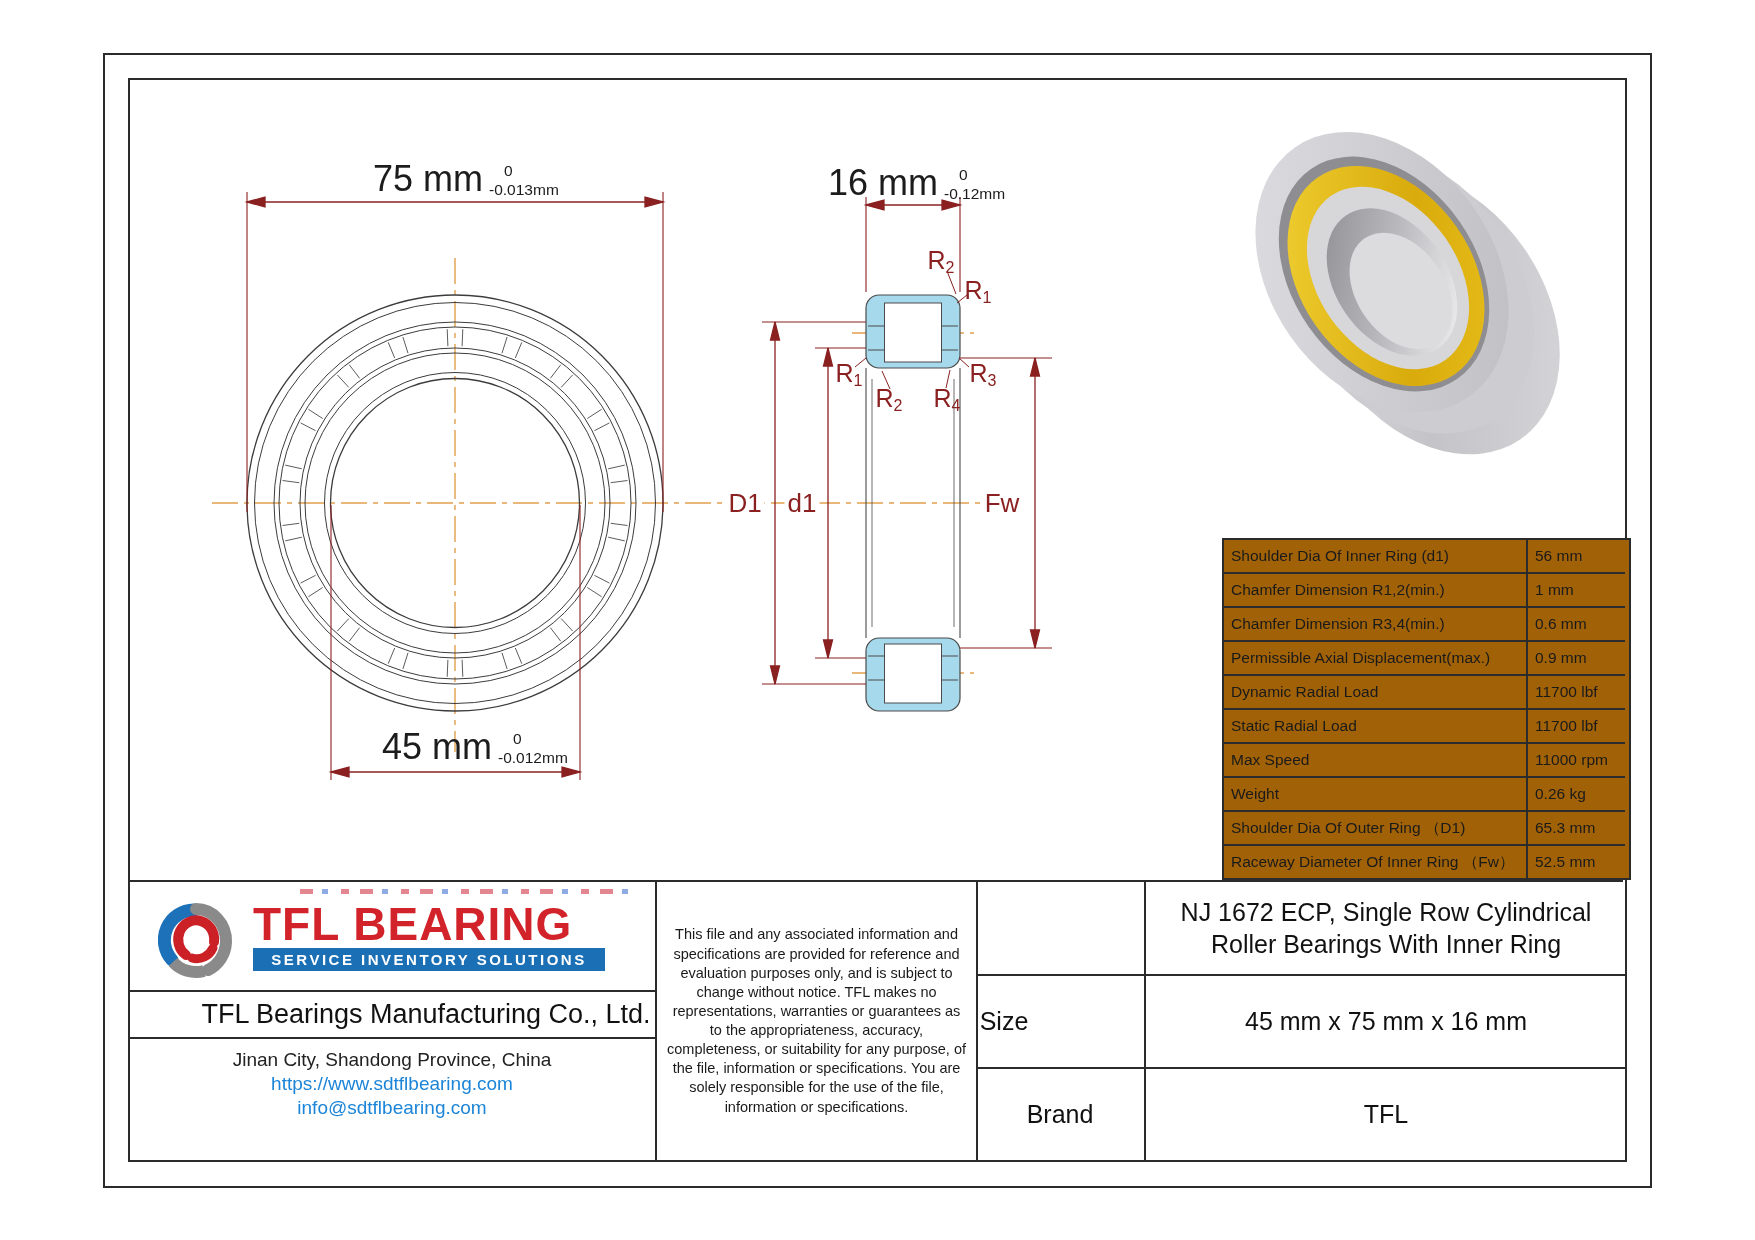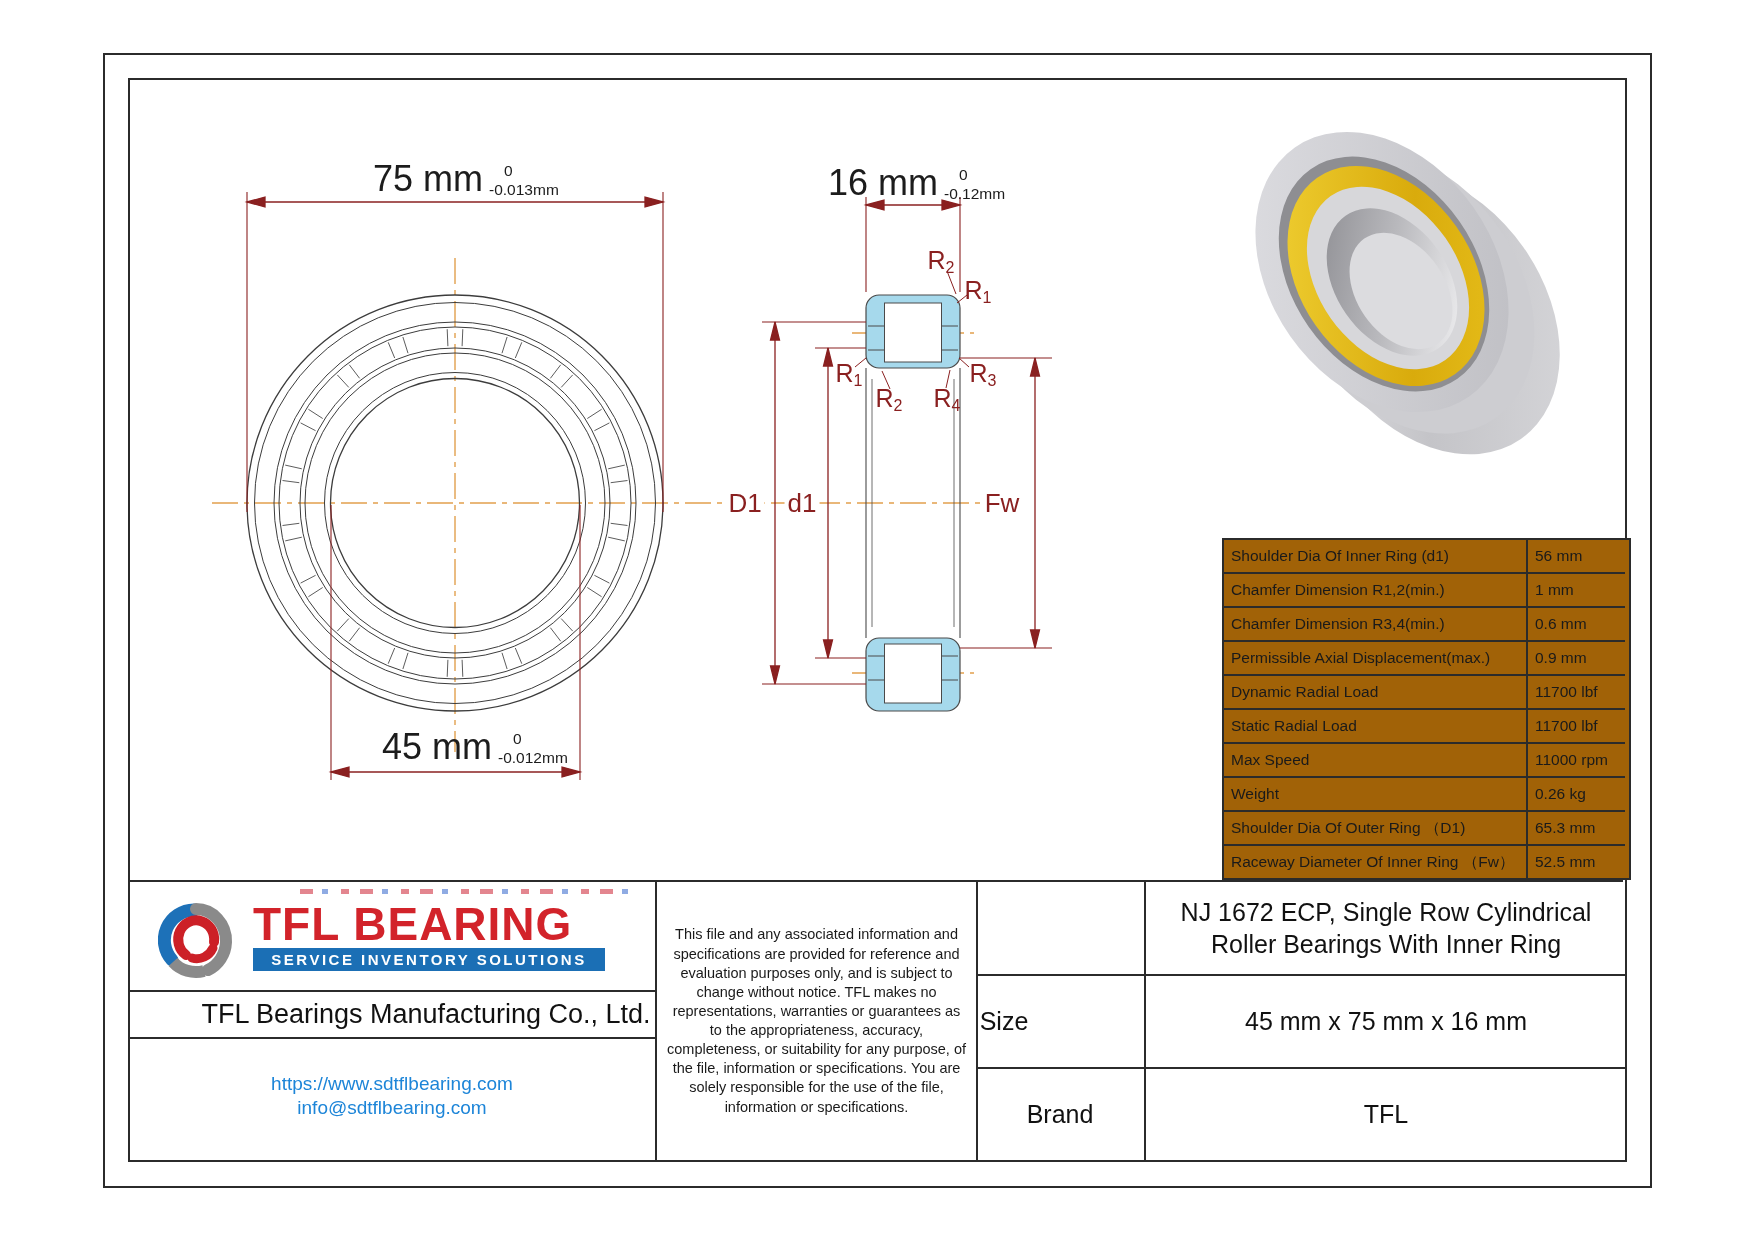--- a/index.html
+++ b/index.html
@@ -298,20 +298,23 @@
 
   <div class="logo-title" style="left:253px;top:901px;">TFL BEARING</div>
   <div class="logo-bar" style="left:253px;top:948px;width:352px;height:23px;">
     <span>SERVICE INVENTORY SOLUTIONS</span>
   </div>
 
   <div class="center-text company-name" style="left:128px;top:992px;width:596px;height:45px;">
     <span>TFL Bearings Manufacturing Co., Ltd.</span>
   </div>
 
+  <div class="center-text addr" style="left:128px;top:1048px;width:528px;height:24px;">
+    <span>Jinan City, Shandong Province, China</span>
+  </div>
   <div class="center-text" style="left:128px;top:1096px;width:528px;height:24px;">
     <a href="#" class="link">info@sdtflbearing.com</a>
   </div>
   <div class="center-text" style="left:128px;top:1072px;width:528px;height:24px;">
     <a href="#" class="link">https://www.sdtflbearing.com</a>
   </div>
 
   <div class="center-text disclaimer" style="left:666px;top:888px;width:301px;height:266px;">
     <span>This file and any associated information and specifications are provided for reference and evaluation purposes only, and is subject to change without notice. TFL makes no representations, warranties or guarantees as to the appropriateness, accuracy, completeness, or suitability for any purpose, of the file, information or specifications. You are solely responsible for the use of the file, information or specifications.</span>
   </div>

